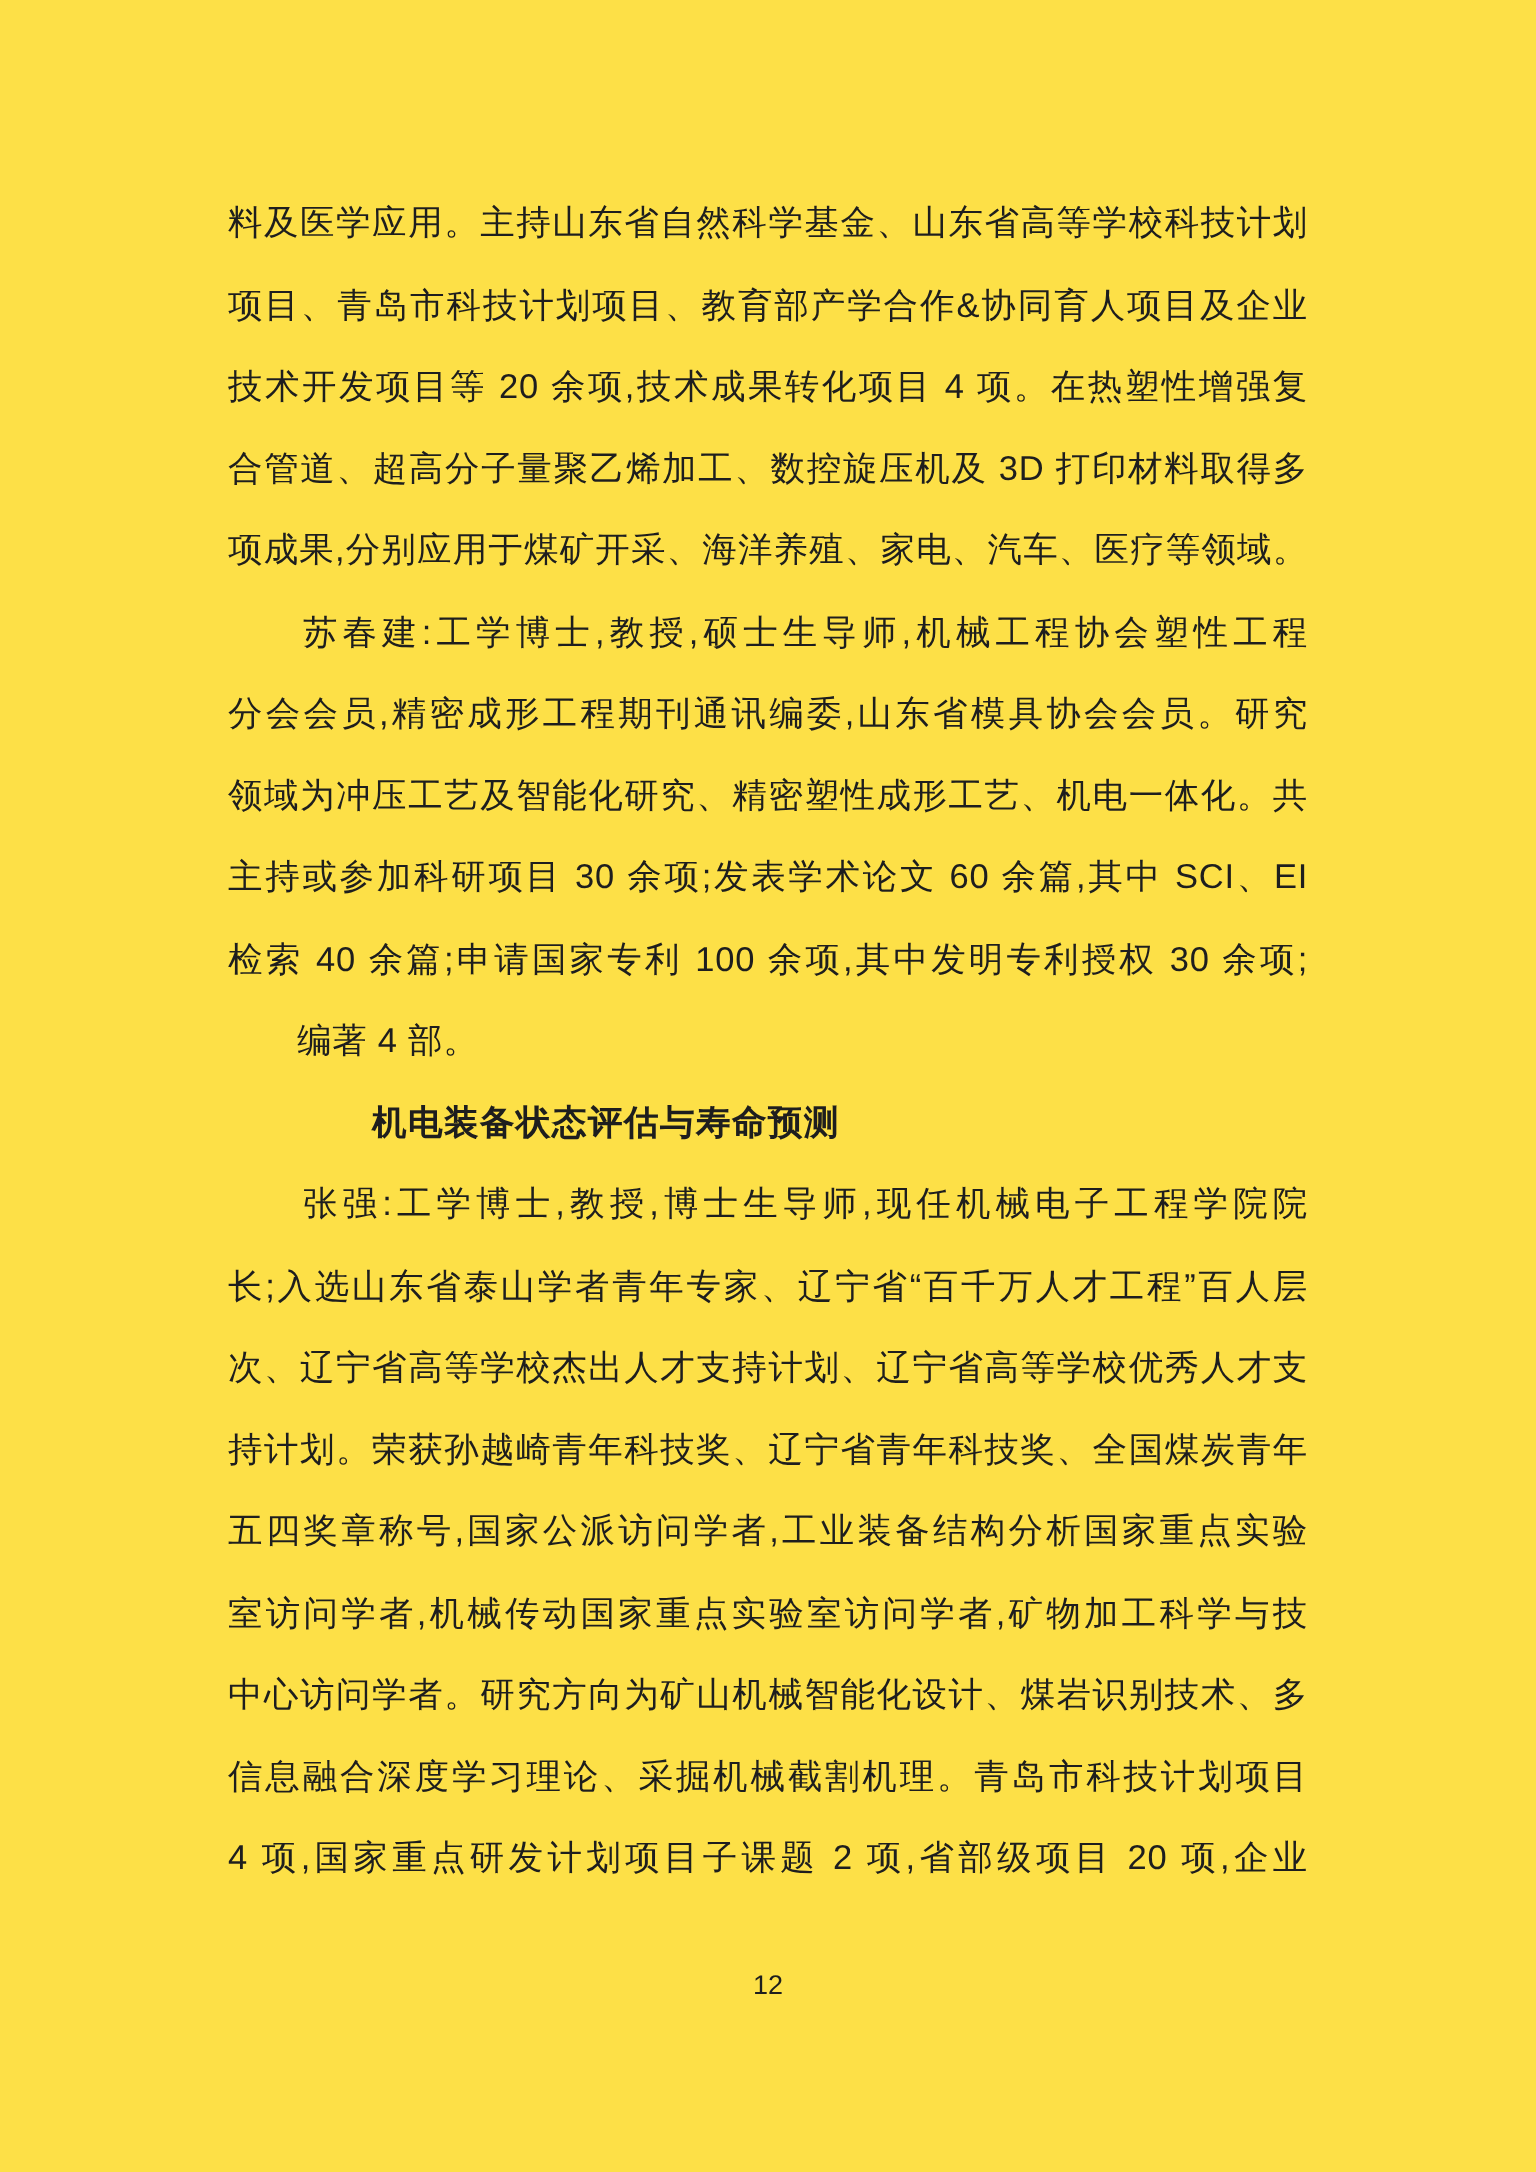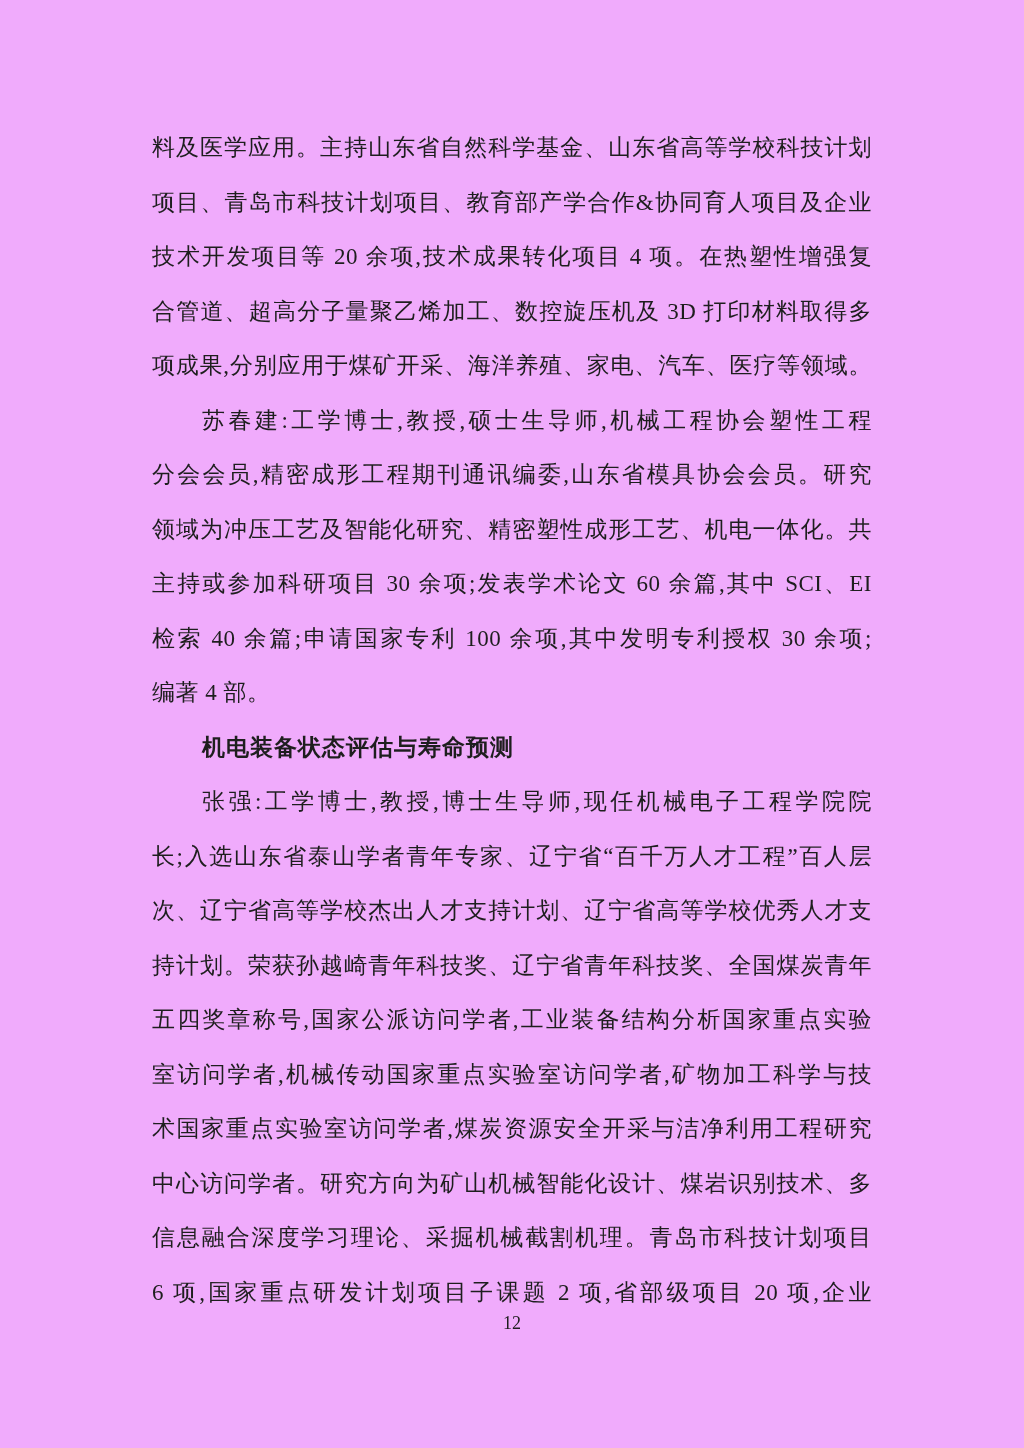--- a/index.html
+++ b/index.html
@@ -4,23 +4,23 @@
 <style>
   html, body {
     margin: 0;
     padding: 0;
     background: #ffffff;
   }
   .page {
     position: relative;
     width: 1024px;
     height: 1448px;
-    background: #f0abfc;
+    background: #fde047;
     overflow: hidden;
-    font-family: Liberation Serif, serif;
+    font-family: Liberation Sans, sans-serif;
     color: #1e1e1e;
   }
   .text-block {
     position: absolute;
     left: 152px;
     top: 121px;
     width: 720px;
   }
   .line {
     height: 54.5px;
@@ -28,20 +28,21 @@
     font-size: 23px;
     letter-spacing: 0.5px;
     text-align: justify;
     text-align-last: justify;
     text-justify: inter-character;
     overflow: hidden;
   }
   .line.left {
     text-align: center;
     text-align-last: left;
+    margin-left: 46px;
   }
   .line.indent {
     padding-left: 50px;
   }
   .line.bold {
     font-weight: bold;
     letter-spacing: 1px;
   }
   .page-number {
     position: absolute;
@@ -70,19 +71,18 @@
     <div class="line">主持或参加科研项目 30 余项;发表学术论文 60 余篇,其中 SCI、EI</div>
     <div class="line">检索 40 余篇;申请国家专利 100 余项,其中发明专利授权 30 余项;</div>
     <div class="line left">编著 4 部。</div>
     <div class="line left indent bold">机电装备状态评估与寿命预测</div>
     <div class="line indent">张强:工学博士,教授,博士生导师,现任机械电子工程学院院</div>
     <div class="line">长;入选山东省泰山学者青年专家、辽宁省“百千万人才工程”百人层</div>
     <div class="line">次、辽宁省高等学校杰出人才支持计划、辽宁省高等学校优秀人才支</div>
     <div class="line">持计划。荣获孙越崎青年科技奖、辽宁省青年科技奖、全国煤炭青年</div>
     <div class="line">五四奖章称号,国家公派访问学者,工业装备结构分析国家重点实验</div>
     <div class="line">室访问学者,机械传动国家重点实验室访问学者,矿物加工科学与技</div>
-    <div class="line">术国家重点实验室访问学者,煤炭资源安全开采与洁净利用工程研究</div>
     <div class="line">中心访问学者。研究方向为矿山机械智能化设计、煤岩识别技术、多</div>
     <div class="line">信息融合深度学习理论、采掘机械截割机理。青岛市科技计划项目</div>
-    <div class="line">6 项,国家重点研发计划项目子课题 2 项,省部级项目 20 项,企业</div>
+    <div class="line">4 项,国家重点研发计划项目子课题 2 项,省部级项目 20 项,企业</div>
   </div>
   <div class="page-number">12</div>
 </div>
 
 </body></html>

